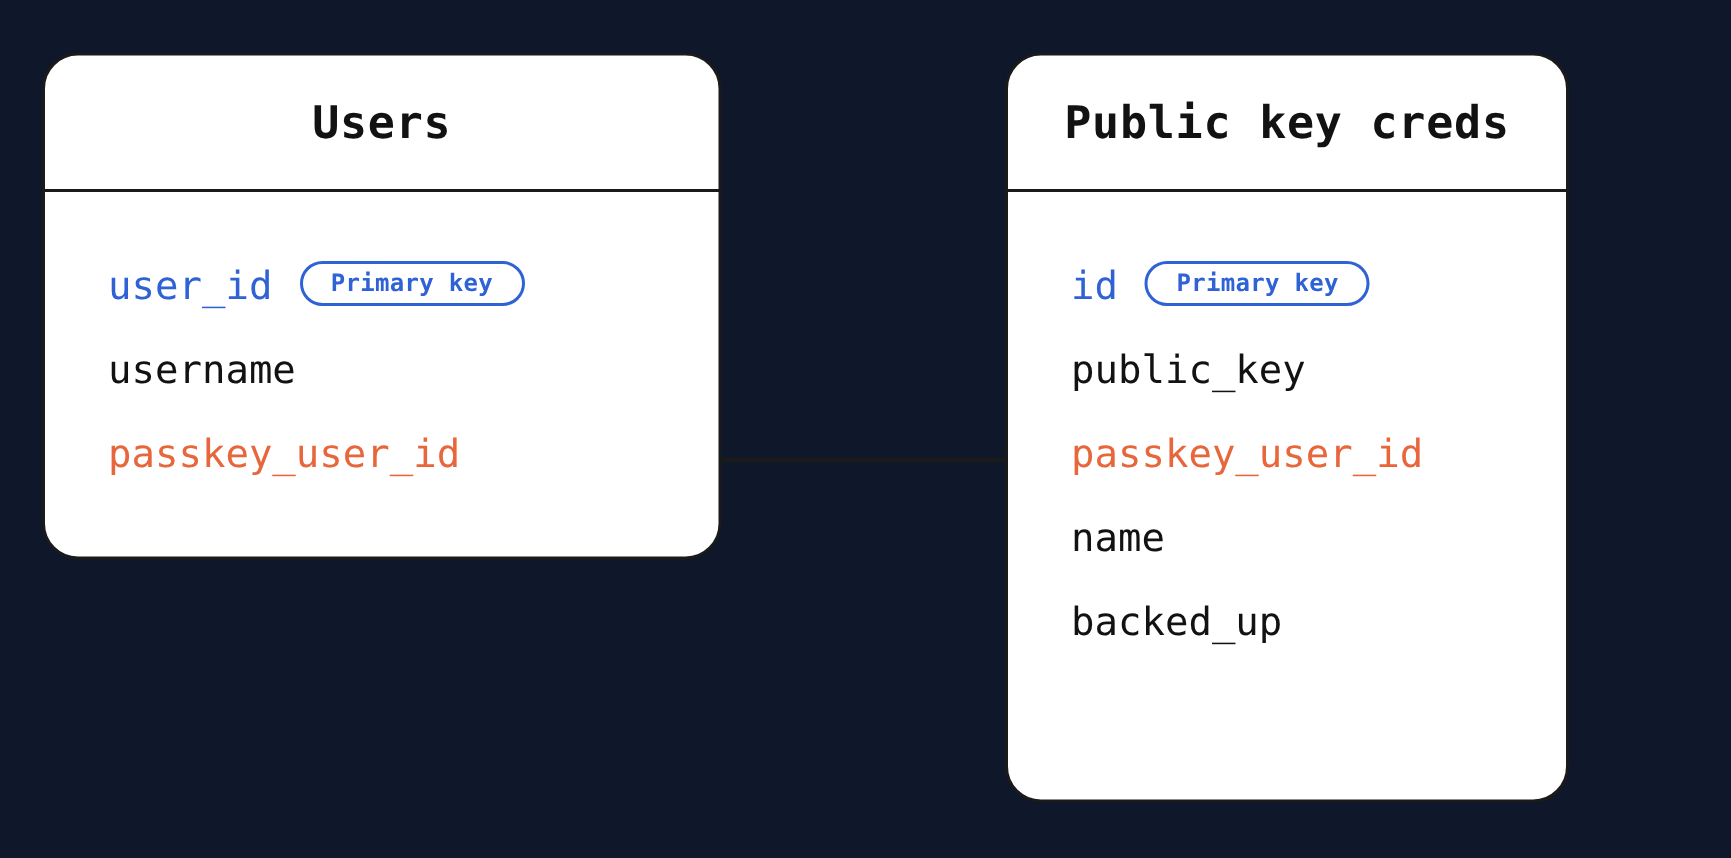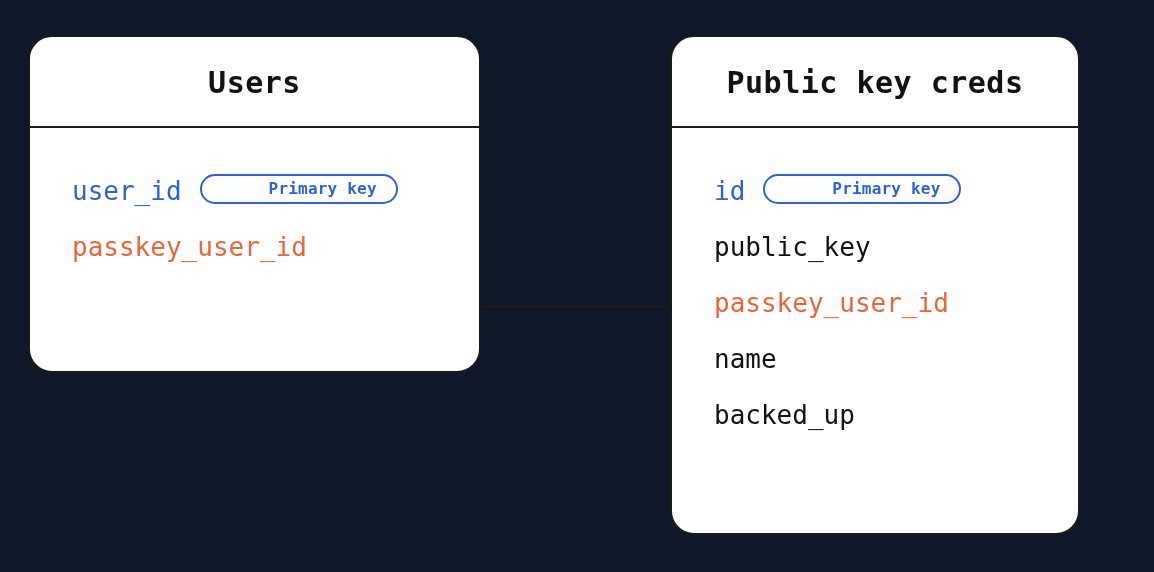--- a/index.html
+++ b/index.html
@@ -94,21 +94,20 @@
     box-sizing: border-box;
   }
   .pk-badge-label {
     font-family: "DejaVu Sans Mono", "Liberation Mono", monospace;
     font-weight: bold;
     font-size: 16px;
     letter-spacing: 0.2px;
     color: #2f62d4;
     line-height: 1;
     white-space: nowrap;
-    margin-left: 48px;
   }
 
   
   .connector {
     position: absolute;
     background: #1a1a1a;
   }
 </style>
 </head>
 <body>
@@ -124,25 +123,28 @@
           <div class="entity-divider"></div>
         </div>
         <div class="entity-fields">
           <div class="field-row">
             <span class="field-name key">user_id</span>
             <span class="pk-badge">
               <span class="pk-badge-label">Primary key</span>
             </span>
           </div>
           <div class="field-row">
+            <span class="field-name">username</span>
+          </div>
+          <div class="field-row">
             <span class="field-name fkey">passkey_user_id</span>
           </div>
         </div>
       </div>
-      <div class="entity" style="left: 670px; top: 35px; width: 410px; height: 500px;">
+      <div class="entity" style="left: 670px; top: 35px; width: 376px; height: 500px;">
         <div class="entity-header">
           <div class="entity-title">Public key creds</div>
           <div class="entity-divider"></div>
         </div>
         <div class="entity-fields">
           <div class="field-row">
             <span class="field-name key">id</span>
             <span class="pk-badge">
               <span class="pk-badge-label">Primary key</span>
             </span>

